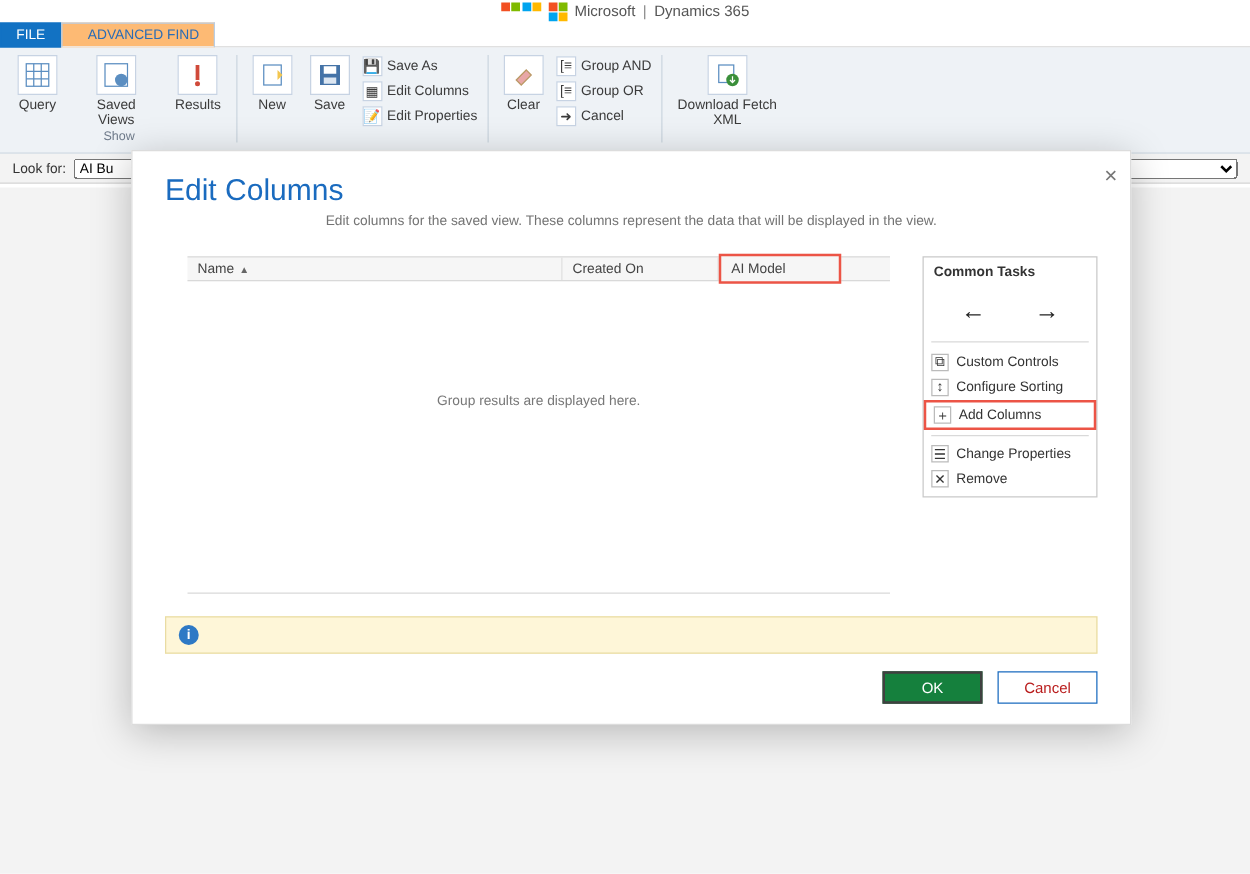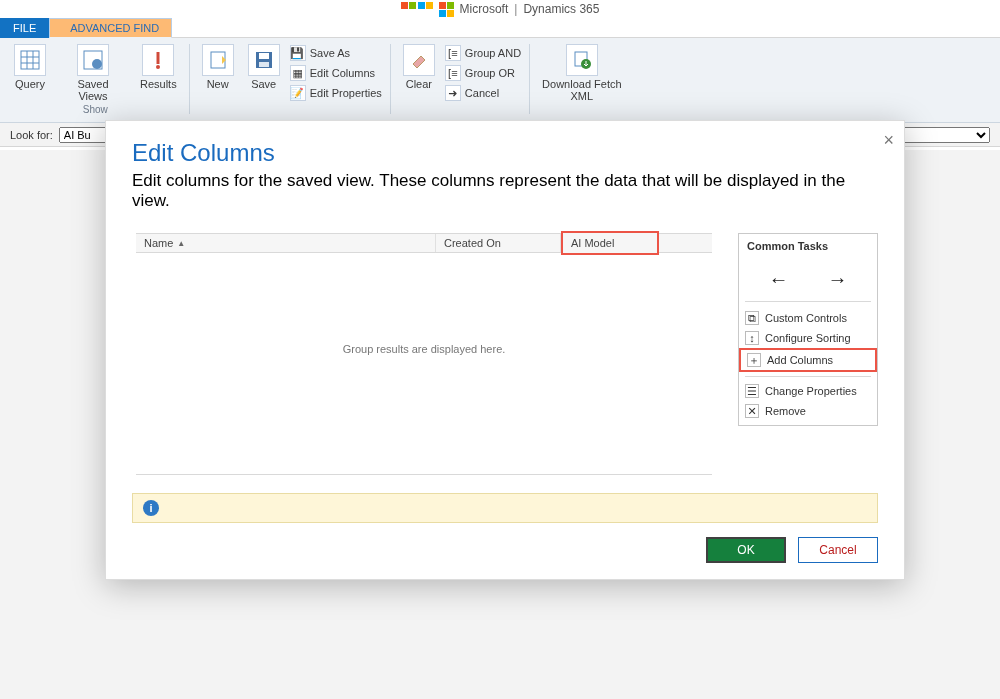--- a/index.html
+++ b/index.html
@@ -37,22 +37,22 @@
   
   .selectlnk{padding:6px 0 0 46px;}
   .selectlnk a{color:#1a6bbf;text-decoration:underline;font-size:11px;}
   
   .backdrop{position:absolute;left:0;right:0;top:150px;bottom:0;background:#f3f3f3;}
   
   .modal{position:absolute;left:105px;top:120px;width:800px;height:460px;background:#fff;box-shadow:0 6px 30px rgba(0,0,0,.25);border:1px solid #dcdcdc;display:flex;flex-direction:column;}
   .modal-close{position:absolute;right:10px;top:10px;font-size:18px;color:#777;cursor:pointer;line-height:1;}
   .modal-head{padding:18px 26px 8px 26px;}
   .modal-head h1{font-size:24px;font-weight:400;color:#1a6bbf;margin-bottom:4px;}
-  .modal-head p{font-size:17px;color:#000000;}
-  .modal-body{flex:1;display:flex;padding:14px 26px 6px 30px;gap:26px;}
+  .modal-head p{font-size:11px;color:#737373;text-align:center;}
+  .modal-body{flex:1;display:flex;padding:14px 26px 6px 44px;gap:26px;}
   .col-left{flex:1;display:flex;flex-direction:column;}
   .colheaders{display:flex;border-top:1px solid #d9d9d9;border-bottom:1px solid #d9d9d9;background:#f6f6f6;height:20px;align-items:center;font-size:11px;color:#444;}
   .colheaders .ch{padding:0 8px;border-right:1px solid #e0e0e0;height:100%;display:flex;align-items:center;gap:4px;}
   .ch.name{width:300px;}
   .ch.created{width:125px;}
   .ch.aimodel{width:98px;border:2px solid #ec5446;height:24px;margin-top:-2px;margin-bottom:-2px;background:#f6f6f6;}
   .ch.last{flex:1;border-right:none;}
   .sortcaret{font-size:8px;color:#666;}
   .emptymsg{text-align:center;color:#777;font-size:11px;padding:90px 0 60px 0;}
   .col-left-hr{border:none;border-top:1px solid #d9d9d9;margin-top:auto;}

